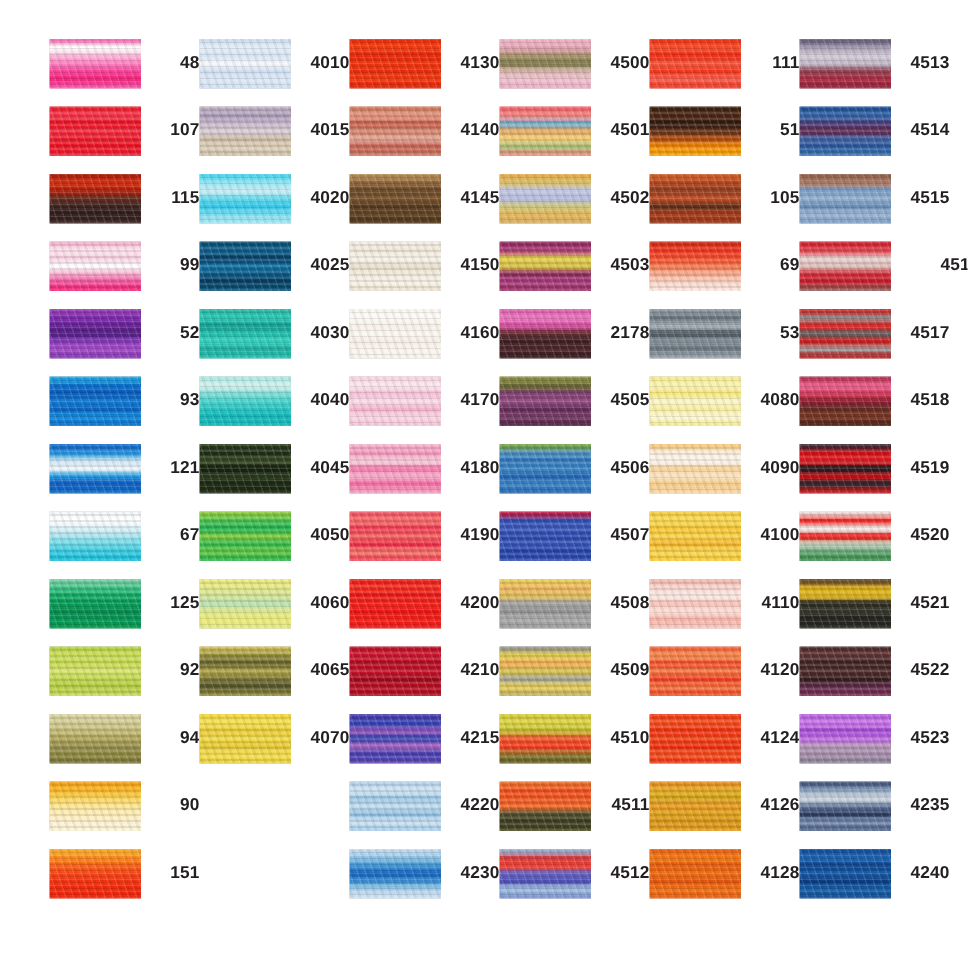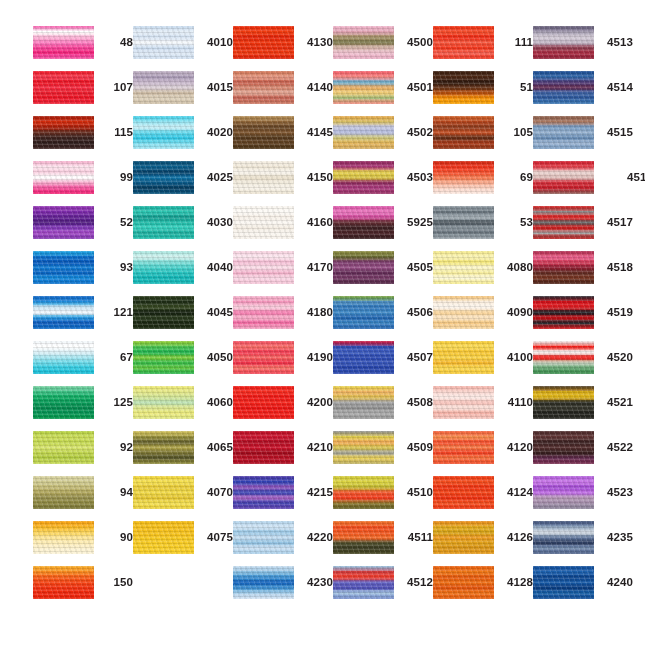--- a/index.html
+++ b/index.html
@@ -203,21 +203,21 @@
         </div>
         <div class="swatch-label" style="left: 66px; height: 33px; line-height: 33px; color: rgb(35, 31, 32);">90</div>
       </div>
       <div class="swatch-cell" style="left: 33px; top: 566px;">
         <div class="swatch-chip" style="width: 61px; height: 33px;">
           <div class="base" style="background-image: linear-gradient(rgb(246, 162, 58) 0%, rgb(246, 162, 58) 14.29%, rgb(245, 135, 42) 14.29%, rgb(245, 135, 42) 28.57%, rgb(242, 103, 34) 28.57%, rgb(242, 103, 34) 42.86%, rgb(239, 81, 30) 42.86%, rgb(239, 81, 30) 57.14%, rgb(234, 63, 24) 57.14%, rgb(234, 63, 24) 71.43%, rgb(231, 53, 20) 71.43%, rgb(231, 53, 20) 85.71%, rgb(229, 51, 18) 85.71%, rgb(229, 51, 18) 100%), linear-gradient(rgb(246, 162, 58) 0%, rgb(245, 135, 42) 16.67%, rgb(242, 103, 34) 33.33%, rgb(239, 81, 30) 50%, rgb(234, 63, 24) 66.67%, rgb(231, 53, 20) 83.33%, rgb(229, 51, 18) 100%); background-blend-mode: overlay;"></div>
           <div class="base" style="background-image: linear-gradient(rgb(246, 162, 58) 0%, rgb(245, 135, 42) 16.67%, rgb(242, 103, 34) 33.33%, rgb(239, 81, 30) 50%, rgb(234, 63, 24) 66.67%, rgb(231, 53, 20) 83.33%, rgb(229, 51, 18) 100%); opacity: 0.55;"></div>
           <div class="fibers"></div>
           <div class="twist"></div>
         </div>
-        <div class="swatch-label" style="left: 66px; height: 33px; line-height: 33px; color: rgb(35, 31, 32);">150</div>
+        <div class="swatch-label" style="left: 66px; height: 33px; line-height: 33px; color: rgb(35, 31, 32);">151</div>
       </div>
       <div class="swatch-cell" style="left: 133px; top: 26px;">
         <div class="swatch-chip" style="width: 61px; height: 33px;">
           <div class="base" style="background-image: linear-gradient(rgb(185, 205, 230) 0%, rgb(185, 205, 230) 14.29%, rgb(217, 229, 242) 14.29%, rgb(217, 229, 242) 28.57%, rgb(199, 215, 236) 28.57%, rgb(199, 215, 236) 42.86%, rgb(238, 243, 249) 42.86%, rgb(238, 243, 249) 57.14%, rgb(190, 208, 232) 57.14%, rgb(190, 208, 232) 71.43%, rgb(210, 223, 240) 71.43%, rgb(210, 223, 240) 85.71%, rgb(195, 212, 234) 85.71%, rgb(195, 212, 234) 100%), linear-gradient(rgb(185, 205, 230) 0%, rgb(217, 229, 242) 16.67%, rgb(199, 215, 236) 33.33%, rgb(238, 243, 249) 50%, rgb(190, 208, 232) 66.67%, rgb(210, 223, 240) 83.33%, rgb(195, 212, 234) 100%); background-blend-mode: overlay;"></div>
           <div class="base" style="background-image: linear-gradient(rgb(185, 205, 230) 0%, rgb(217, 229, 242) 16.67%, rgb(199, 215, 236) 33.33%, rgb(238, 243, 249) 50%, rgb(190, 208, 232) 66.67%, rgb(210, 223, 240) 83.33%, rgb(195, 212, 234) 100%); opacity: 0.55;"></div>
           <div class="fibers"></div>
           <div class="twist"></div>
         </div>
         <div class="swatch-label" style="left: 66px; height: 33px; line-height: 33px; color: rgb(35, 31, 32);">4010</div>
       </div>
@@ -304,29 +304,20 @@
       </div>
       <div class="swatch-cell" style="left: 133px; top: 476px;">
         <div class="swatch-chip" style="width: 61px; height: 33px;">
           <div class="base" style="background-image: linear-gradient(rgb(232, 199, 74) 0%, rgb(232, 199, 74) 14.29%, rgb(240, 212, 92) 14.29%, rgb(240, 212, 92) 28.57%, rgb(221, 189, 70) 28.57%, rgb(221, 189, 70) 42.86%, rgb(233, 204, 84) 42.86%, rgb(233, 204, 84) 57.14%, rgb(217, 184, 64) 57.14%, rgb(217, 184, 64) 71.43%, rgb(237, 211, 94) 71.43%, rgb(237, 211, 94) 85.71%, rgb(227, 196, 76) 85.71%, rgb(227, 196, 76) 100%), linear-gradient(rgb(232, 199, 74) 0%, rgb(240, 212, 92) 16.67%, rgb(221, 189, 70) 33.33%, rgb(233, 204, 84) 50%, rgb(217, 184, 64) 66.67%, rgb(237, 211, 94) 83.33%, rgb(227, 196, 76) 100%); background-blend-mode: overlay;"></div>
           <div class="base" style="background-image: linear-gradient(rgb(232, 199, 74) 0%, rgb(240, 212, 92) 16.67%, rgb(221, 189, 70) 33.33%, rgb(233, 204, 84) 50%, rgb(217, 184, 64) 66.67%, rgb(237, 211, 94) 83.33%, rgb(227, 196, 76) 100%); opacity: 0.55;"></div>
           <div class="fibers"></div>
           <div class="twist"></div>
         </div>
         <div class="swatch-label" style="left: 66px; height: 33px; line-height: 33px; color: rgb(35, 31, 32);">4070</div>
       </div>
-      <div class="swatch-cell" style="left: 133px; top: 521px;">
-        <div class="swatch-chip" style="width: 61px; height: 33px;">
-          <div class="base" style="background-image: linear-gradient(rgb(240, 176, 36) 0%, rgb(240, 176, 36) 50%, rgb(245, 194, 54) 50%, rgb(245, 194, 54) 100%), linear-gradient(rgb(240, 176, 36) 0%, rgb(245, 194, 54) 100%); background-blend-mode: overlay;"></div>
-          <div class="base" style="background-image: linear-gradient(rgb(240, 176, 36) 0%, rgb(245, 194, 54) 100%); opacity: 0.55;"></div>
-          <div class="fibers"></div>
-          <div class="twist"></div>
-        </div>
-        <div class="swatch-label" style="left: 66px; height: 33px; line-height: 33px; color: rgb(35, 31, 32);">4075</div>
-      </div>
       <div class="swatch-cell" style="left: 233px; top: 26px;">
         <div class="swatch-chip" style="width: 61px; height: 33px;">
           <div class="base" style="background-image: linear-gradient(rgb(226, 58, 18) 0%, rgb(226, 58, 18) 14.29%, rgb(234, 74, 24) 14.29%, rgb(234, 74, 24) 28.57%, rgb(217, 51, 16) 28.57%, rgb(217, 51, 16) 42.86%, rgb(230, 66, 20) 42.86%, rgb(230, 66, 20) 57.14%, rgb(221, 58, 18) 57.14%, rgb(221, 58, 18) 71.43%, rgb(232, 72, 26) 71.43%, rgb(232, 72, 26) 85.71%, rgb(211, 47, 14) 85.71%, rgb(211, 47, 14) 100%), linear-gradient(rgb(226, 58, 18) 0%, rgb(234, 74, 24) 16.67%, rgb(217, 51, 16) 33.33%, rgb(230, 66, 20) 50%, rgb(221, 58, 18) 66.67%, rgb(232, 72, 26) 83.33%, rgb(211, 47, 14) 100%); background-blend-mode: overlay;"></div>
           <div class="base" style="background-image: linear-gradient(rgb(226, 58, 18) 0%, rgb(234, 74, 24) 16.67%, rgb(217, 51, 16) 33.33%, rgb(230, 66, 20) 50%, rgb(221, 58, 18) 66.67%, rgb(232, 72, 26) 83.33%, rgb(211, 47, 14) 100%); opacity: 0.55;"></div>
           <div class="fibers"></div>
           <div class="twist"></div>
         </div>
         <div class="swatch-label" style="left: 66px; height: 33px; line-height: 33px; color: rgb(35, 31, 32);">4130</div>
       </div>
       <div class="swatch-cell" style="left: 233px; top: 71px;">
@@ -473,21 +464,21 @@
         </div>
         <div class="swatch-label" style="left: 66px; height: 33px; line-height: 33px; color: rgb(35, 31, 32);">4503</div>
       </div>
       <div class="swatch-cell" style="left: 333px; top: 206px;">
         <div class="swatch-chip" style="width: 61px; height: 33px;">
           <div class="base" style="background-image: linear-gradient(rgb(208, 99, 160) 0%, rgb(208, 99, 160) 14.29%, rgb(224, 122, 176) 14.29%, rgb(224, 122, 176) 28.57%, rgb(196, 90, 150) 28.57%, rgb(196, 90, 150) 42.86%, rgb(106, 58, 64) 42.86%, rgb(106, 58, 64) 57.14%, rgb(74, 45, 48) 57.14%, rgb(74, 45, 48) 71.43%, rgb(90, 52, 56) 71.43%, rgb(90, 52, 56) 85.71%, rgb(70, 40, 44) 85.71%, rgb(70, 40, 44) 100%), linear-gradient(rgb(208, 99, 160) 0%, rgb(224, 122, 176) 16.67%, rgb(196, 90, 150) 33.33%, rgb(106, 58, 64) 50%, rgb(74, 45, 48) 66.67%, rgb(90, 52, 56) 83.33%, rgb(70, 40, 44) 100%); background-blend-mode: overlay;"></div>
           <div class="base" style="background-image: linear-gradient(rgb(208, 99, 160) 0%, rgb(224, 122, 176) 16.67%, rgb(196, 90, 150) 33.33%, rgb(106, 58, 64) 50%, rgb(74, 45, 48) 66.67%, rgb(90, 52, 56) 83.33%, rgb(70, 40, 44) 100%); opacity: 0.55;"></div>
           <div class="fibers"></div>
           <div class="twist"></div>
         </div>
-        <div class="swatch-label" style="left: 66px; height: 33px; line-height: 33px; color: rgb(35, 31, 32);">5925</div>
+        <div class="swatch-label" style="left: 66px; height: 33px; line-height: 33px; color: rgb(35, 31, 32);">2178</div>
       </div>
       <div class="swatch-cell" style="left: 333px; top: 251px;">
         <div class="swatch-chip" style="width: 61px; height: 33px;">
           <div class="base" style="background-image: linear-gradient(rgb(138, 138, 82) 0%, rgb(138, 138, 82) 14.29%, rgb(110, 112, 64) 14.29%, rgb(110, 112, 64) 28.57%, rgb(125, 74, 114) 28.57%, rgb(125, 74, 114) 42.86%, rgb(142, 90, 130) 42.86%, rgb(142, 90, 130) 57.14%, rgb(106, 58, 96) 57.14%, rgb(106, 58, 96) 71.43%, rgb(122, 74, 110) 71.43%, rgb(122, 74, 110) 85.71%, rgb(94, 51, 82) 85.71%, rgb(94, 51, 82) 100%), linear-gradient(rgb(138, 138, 82) 0%, rgb(110, 112, 64) 16.67%, rgb(125, 74, 114) 33.33%, rgb(142, 90, 130) 50%, rgb(106, 58, 96) 66.67%, rgb(122, 74, 110) 83.33%, rgb(94, 51, 82) 100%); background-blend-mode: overlay;"></div>
           <div class="base" style="background-image: linear-gradient(rgb(138, 138, 82) 0%, rgb(110, 112, 64) 16.67%, rgb(125, 74, 114) 33.33%, rgb(142, 90, 130) 50%, rgb(106, 58, 96) 66.67%, rgb(122, 74, 110) 83.33%, rgb(94, 51, 82) 100%); opacity: 0.55;"></div>
           <div class="fibers"></div>
           <div class="twist"></div>
         </div>
         <div class="swatch-label" style="left: 66px; height: 33px; line-height: 33px; color: rgb(35, 31, 32);">4505</div>
       </div>

